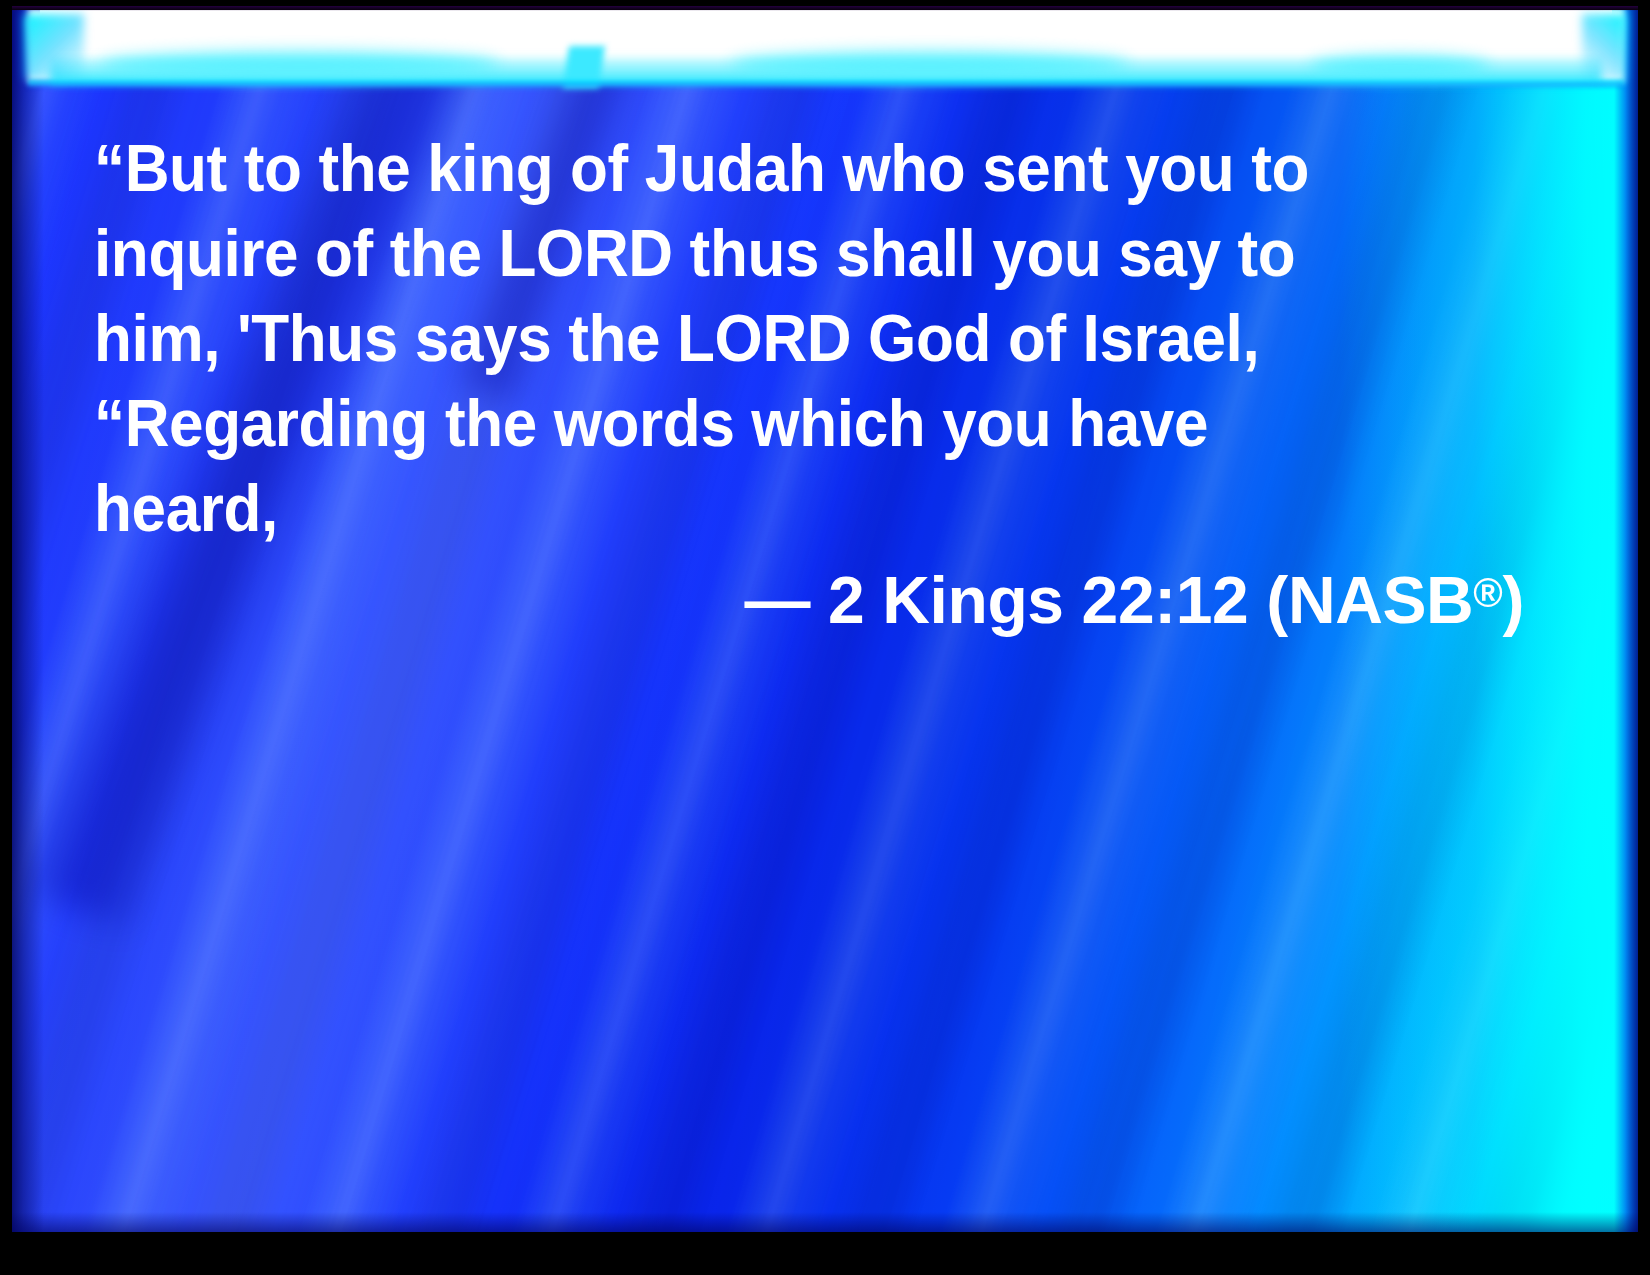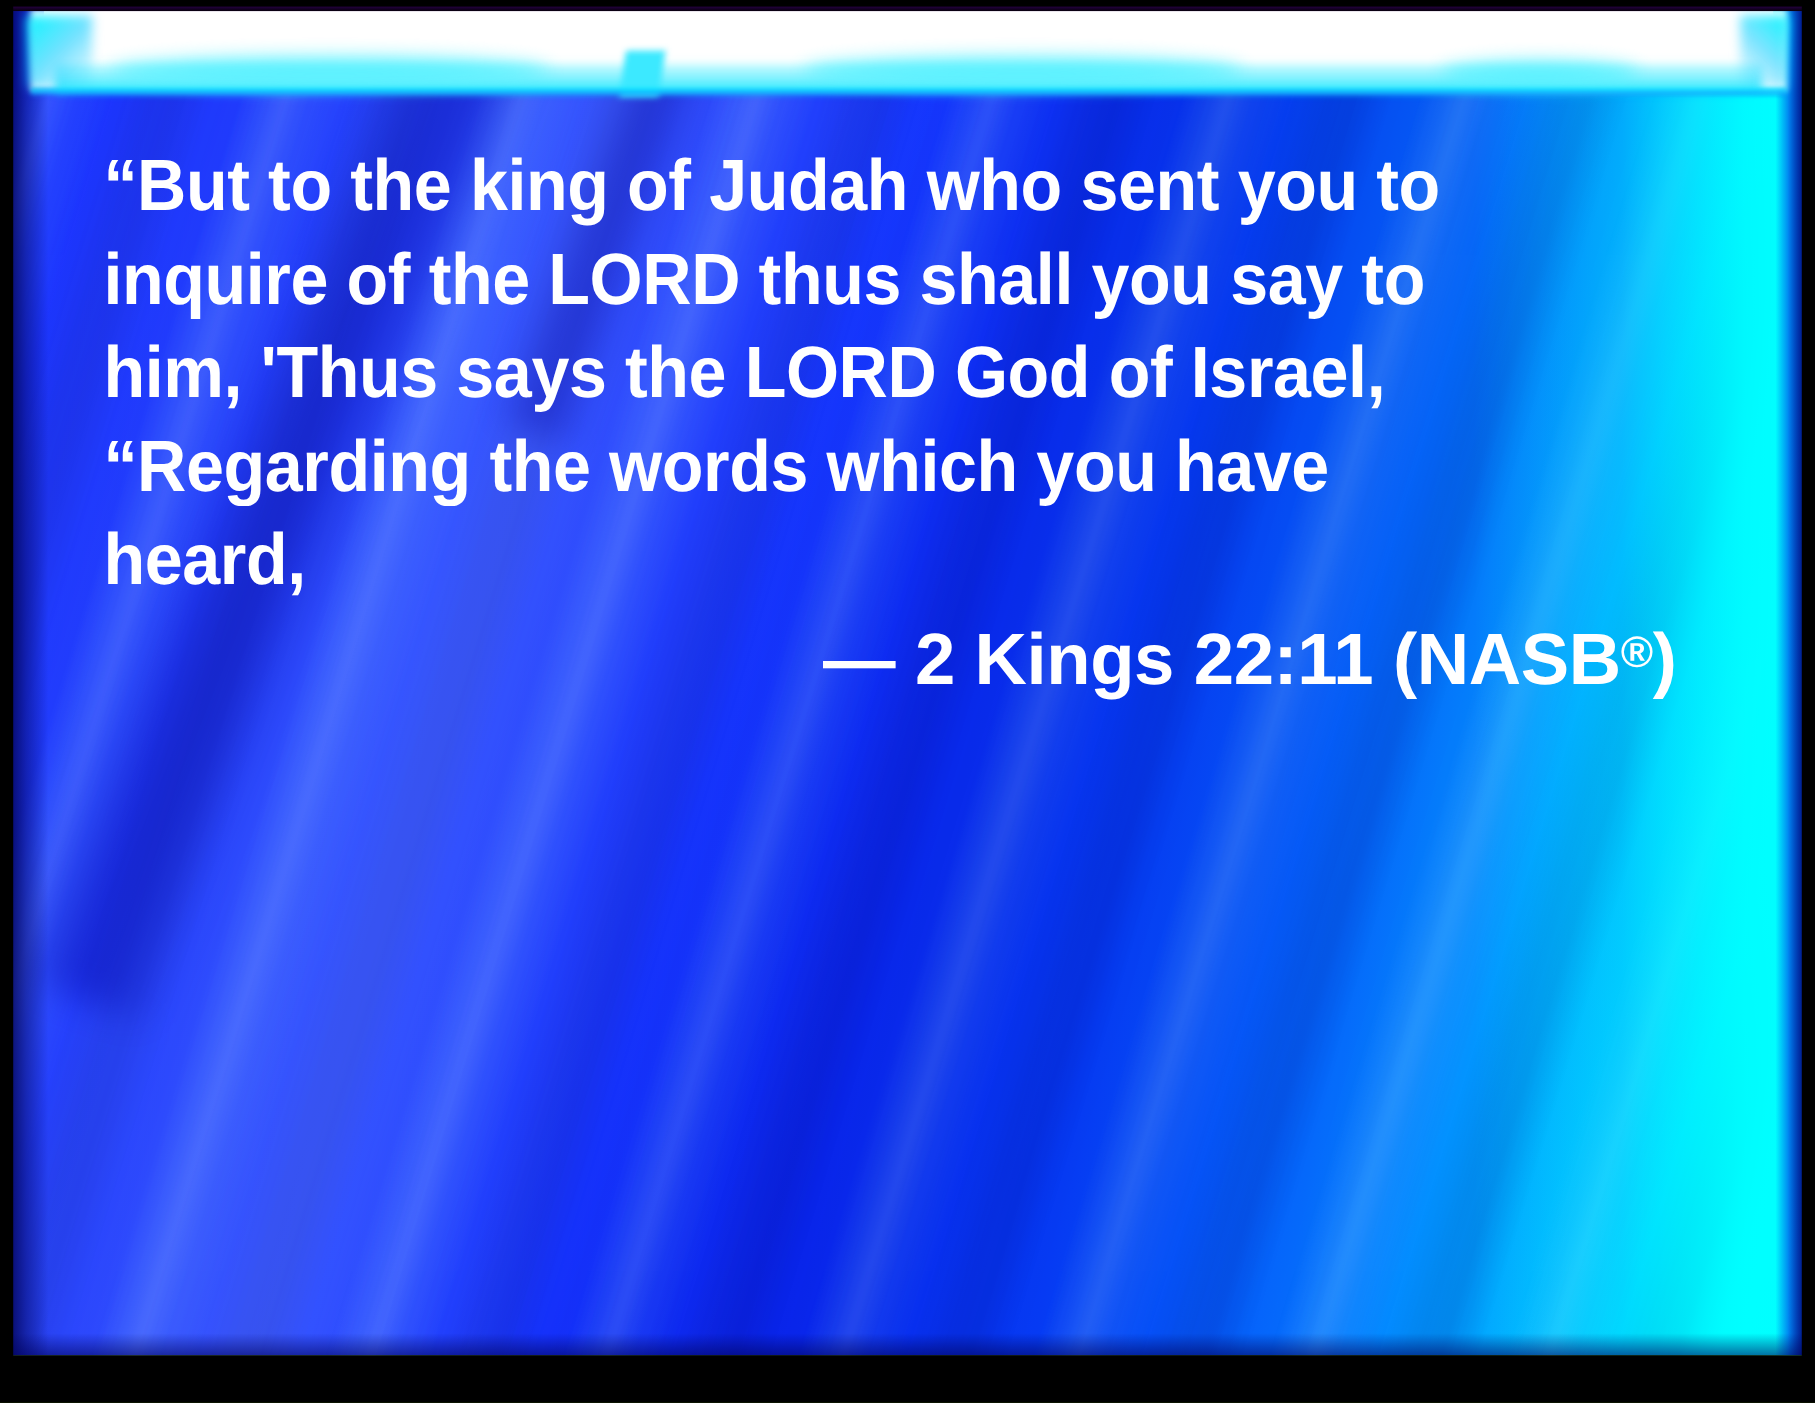--- a/index.html
+++ b/index.html
@@ -18,21 +18,21 @@
   }
 
   
   #artwork {
     position: absolute;
     left: 10px;
     top: 8px;
     width: 1630px;
     height: 1224px;
     overflow: hidden;
-    background: #4d7c0f;
+    background: #8b5cf6;
   }
 
   
   .bg-base {
     position: absolute;
     inset: 0;
     background: linear-gradient(
       100deg,
       #0f26ff 0%,
       #0a1ffb 14%,
@@ -361,21 +361,21 @@
     <div class="header-corner-r"></div>
 
     <div id="verse-block">
       <div class="verse-line">“But to the king of Judah who sent you to</div>
       <div class="verse-line">inquire of the LORD thus shall you say to</div>
       <div class="verse-line">him, 'Thus says the LORD God of Israel,</div>
       <div class="verse-line">“Regarding the words which you have</div>
       <div class="verse-line">heard,</div>
     </div>
 
-    <div id="citation-line"><span>— 2 Kings 22:11 (NASB</span><span class="reg">®</span><span>)</span></div>
+    <div id="citation-line"><span>— 2 Kings 22:12 (NASB</span><span class="reg">®</span><span>)</span></div>
 
   </div>
 
   <div class="frame-top"></div>
   <div class="frame-top-sheen"></div>
   <div class="frame-left"></div>
   <div class="frame-right"></div>
   <div class="frame-bottom"></div>
 
 </div>

